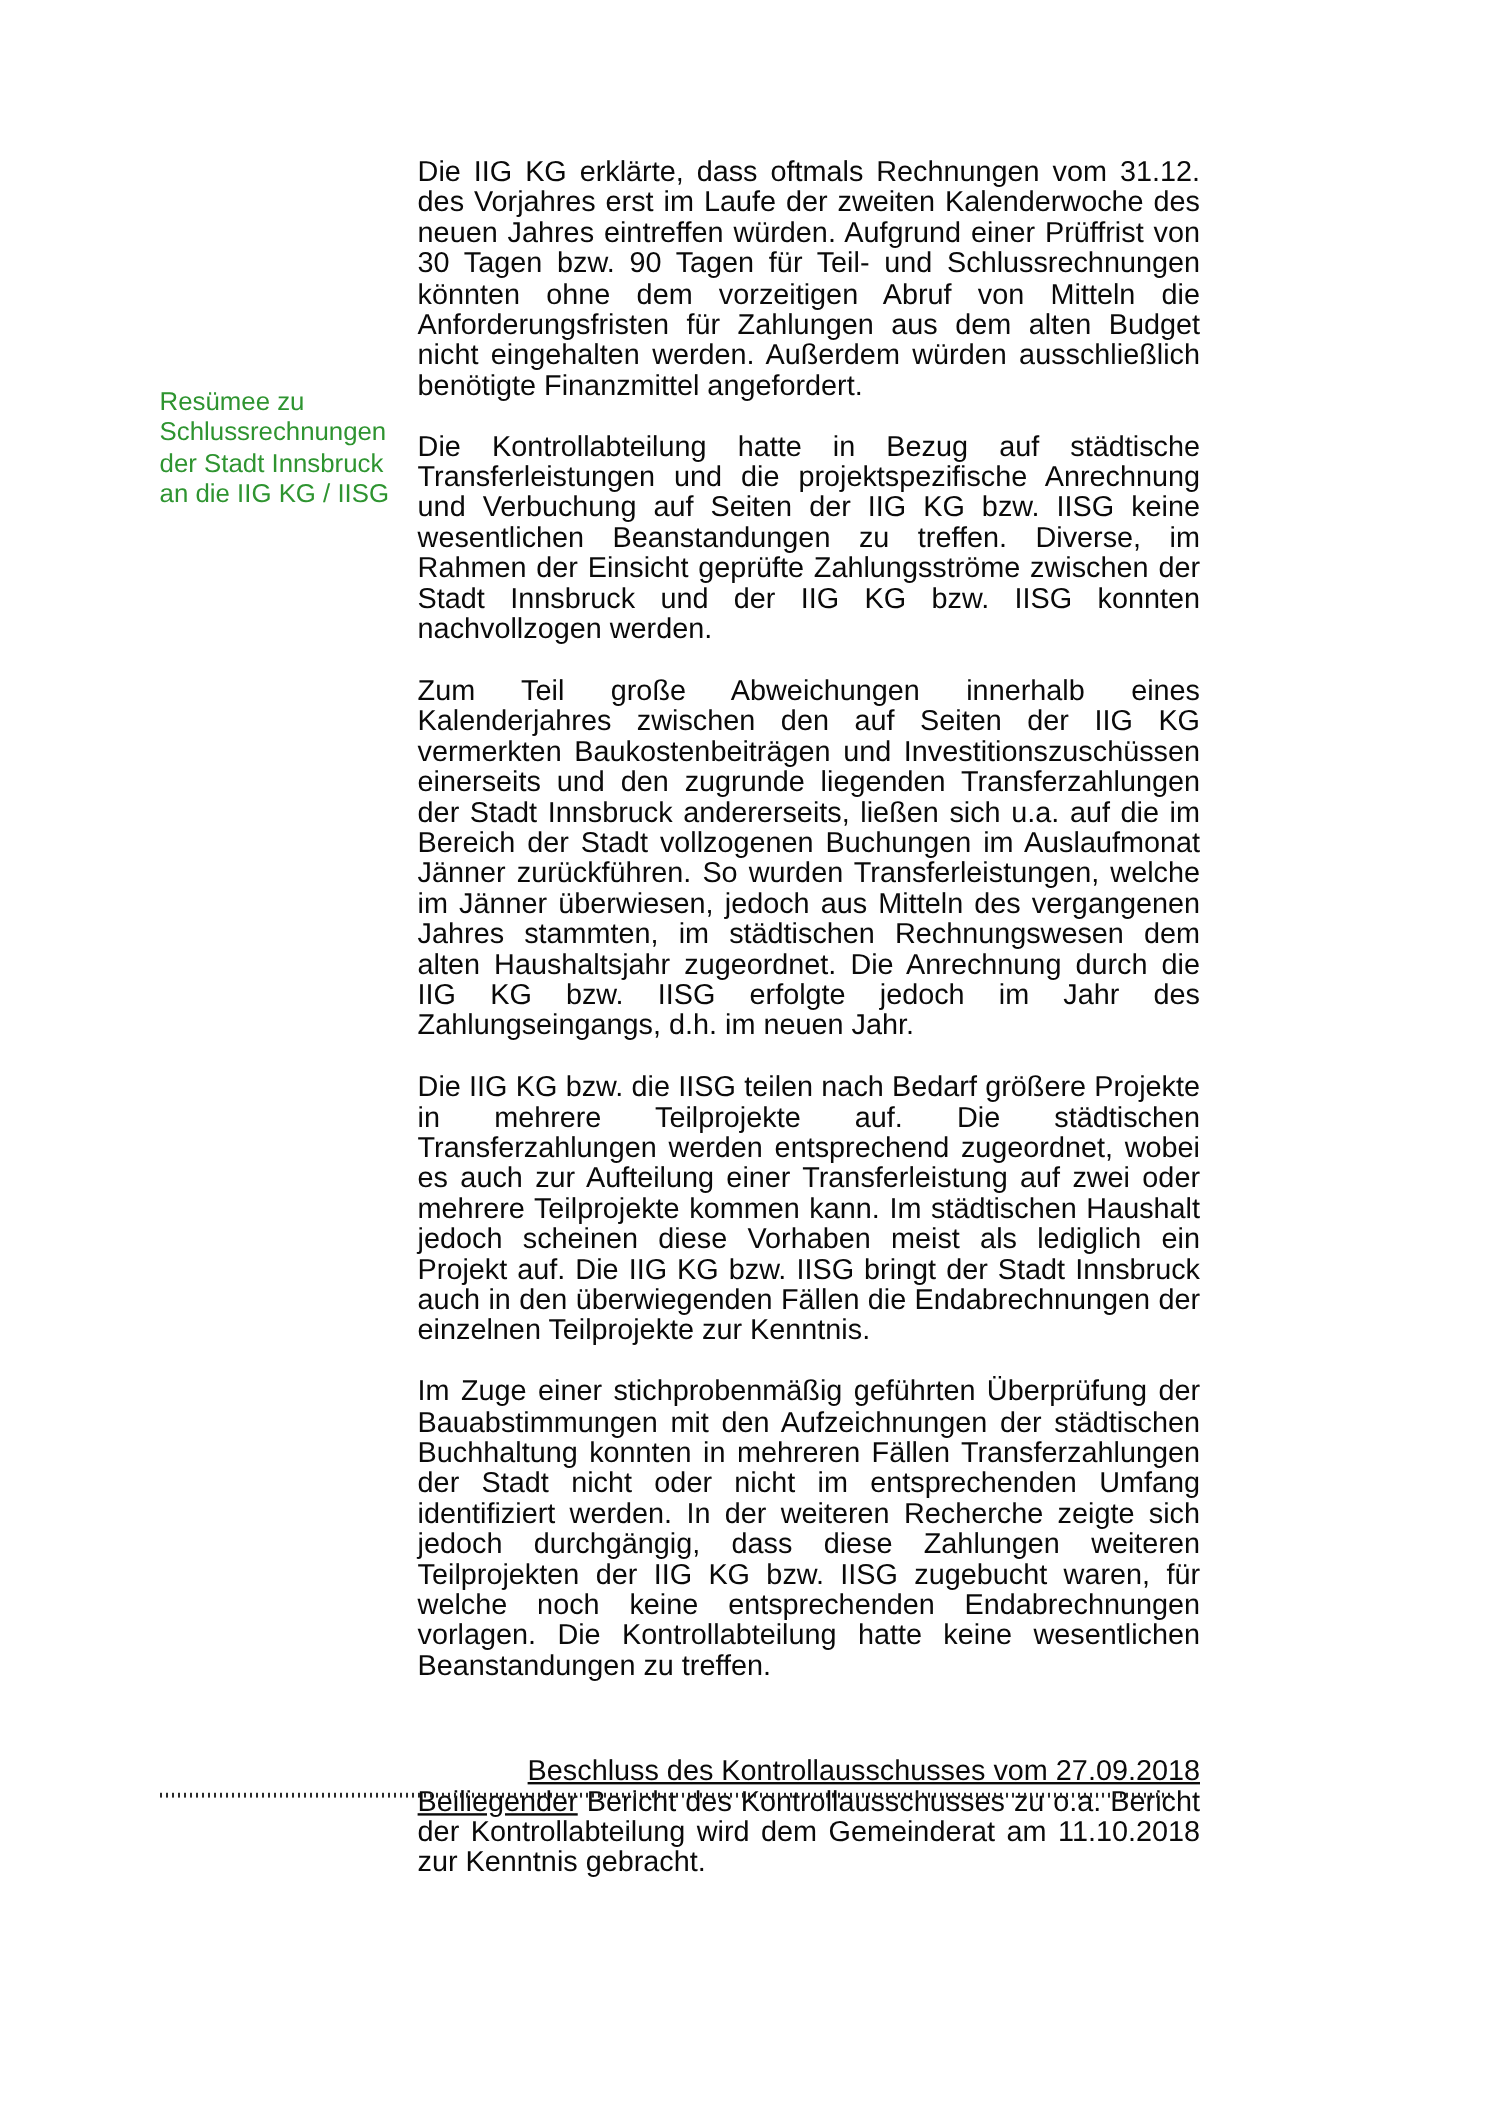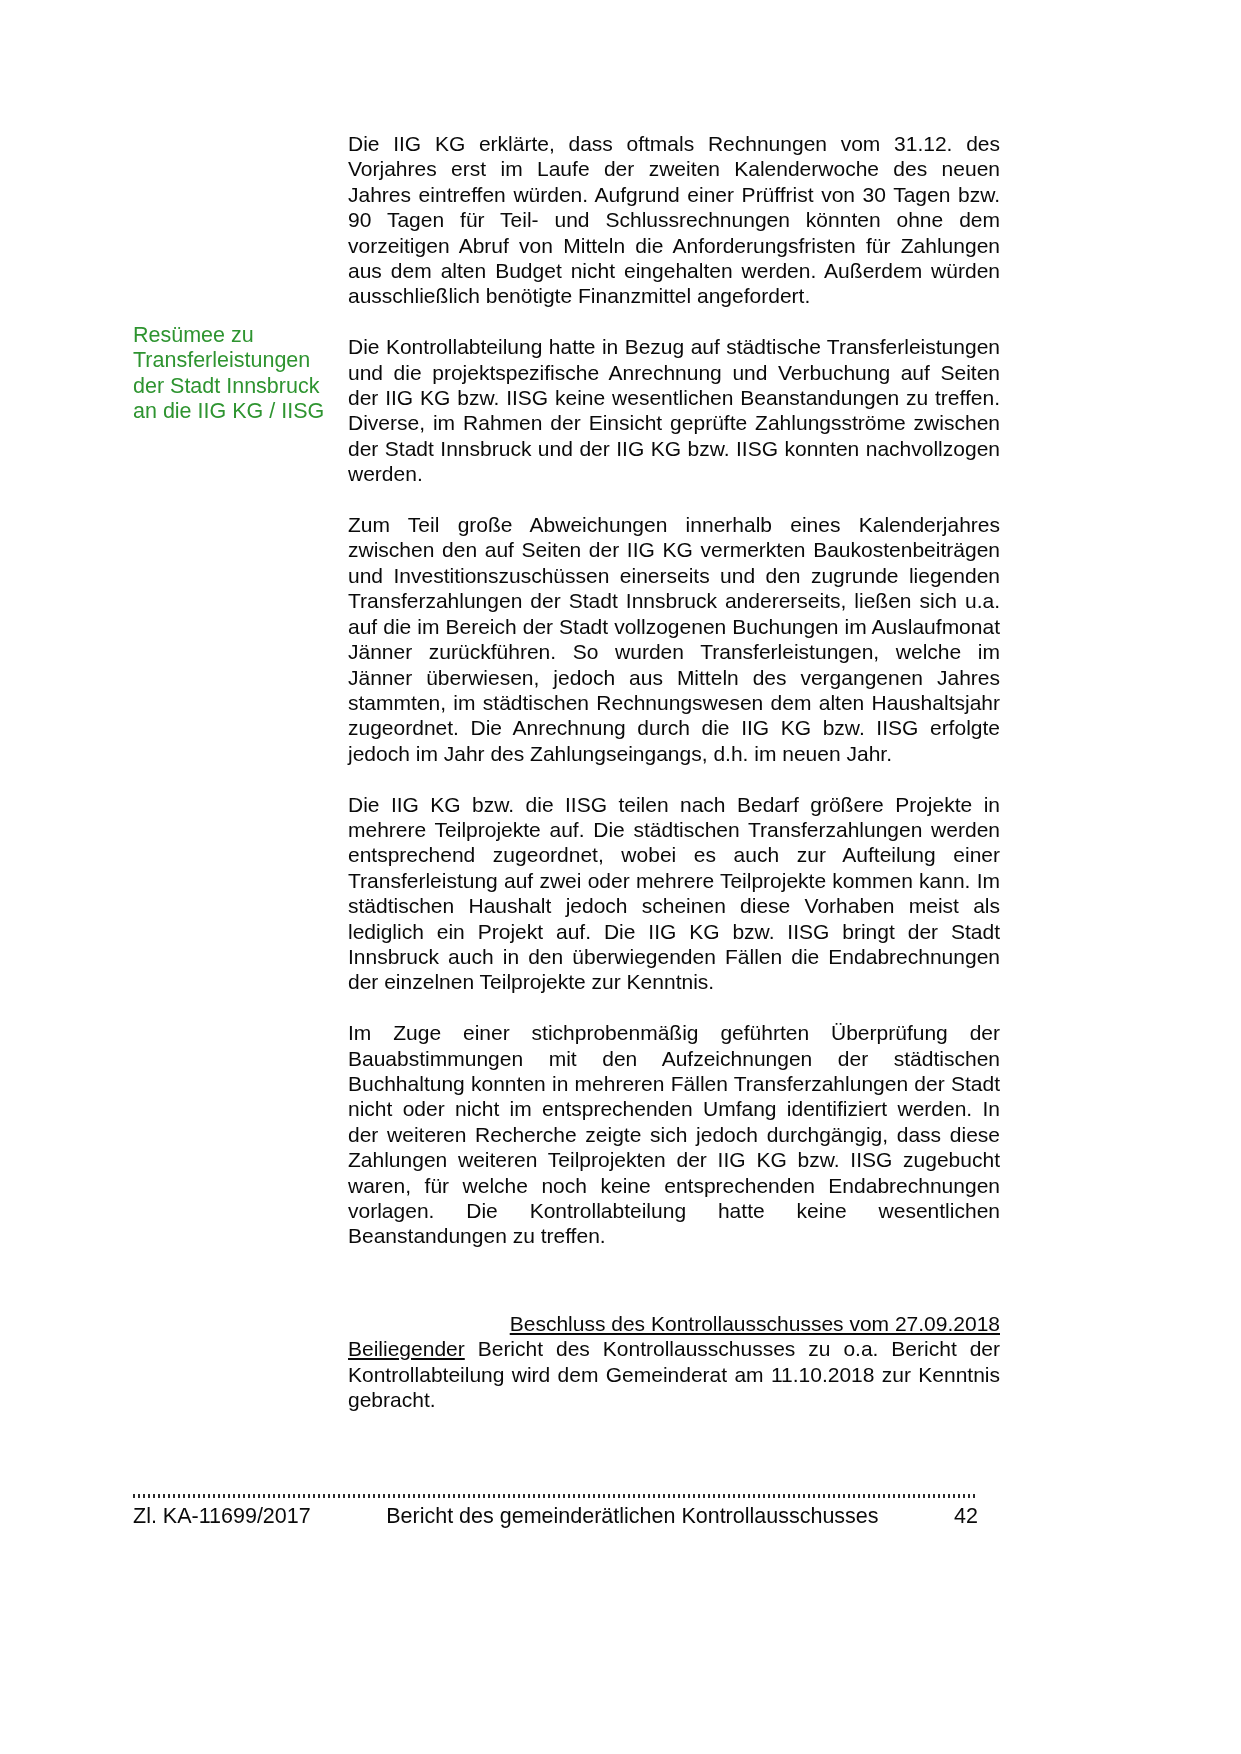--- a/index.html
+++ b/index.html
@@ -23,21 +23,21 @@
     width: 200px;
     font-size: 21.5px;
     line-height: 25.4px;
     color: #2e9430;
   }
   .body-column {
     position: absolute;
     left: 348px;
     top: 131px;
     width: 652px;
-    font-size: 21px;
+    font-size: 24px;
     line-height: 25.4px;
   }
   .para {
     margin: 0 0 25.4px 0;
     text-align: justify;
   }
   .para:last-child {
     margin-bottom: 0;
   }
   .decision-section {
@@ -75,37 +75,32 @@
   }
   .footer-ref { flex: 0 0 auto; }
   .footer-title { flex: 1 1 auto; text-align: center; }
   .footer-page { flex: 0 0 auto; }
 </style>
 </head>
 <body>
 
 <div class="page">
 
-  <aside class="margin-note">Resümee zu Transferleistungen der Stadt Innsbruck an die IIG KG / IISG</aside>
+  <aside class="margin-note">Resümee zu Schlussrechnungen der Stadt Innsbruck an die IIG KG / IISG</aside>
 
   <main class="body-column">
     <p class="para">Die IIG KG erklärte, dass oftmals Rechnungen vom 31.12. des Vorjahres erst im Laufe der zweiten Kalenderwoche des neuen Jahres eintreffen würden. Aufgrund einer Prüffrist von 30 Tagen bzw. 90 Tagen für Teil- und Schlussrechnungen könnten ohne dem vorzeitigen Abruf von Mitteln die Anforderungsfristen für Zahlungen aus dem alten Budget nicht eingehalten werden. Außerdem würden ausschließlich benötigte Finanzmittel angefordert.</p>
     <p class="para">Die Kontrollabteilung hatte in Bezug auf städtische Transferleistungen und die projektspezifische Anrechnung und Verbuchung auf Seiten der IIG KG bzw. IISG keine wesentlichen Beanstandungen zu treffen. Diverse, im Rahmen der Einsicht geprüfte Zahlungsströme zwischen der Stadt Innsbruck und der IIG KG bzw. IISG konnten nachvollzogen werden.</p>
     <p class="para">Zum Teil große Abweichungen innerhalb eines Kalenderjahres zwischen den auf Seiten der IIG KG vermerkten Baukostenbeiträgen und Investitionszuschüssen einerseits und den zugrunde liegenden Transferzahlungen der Stadt Innsbruck andererseits, ließen sich u.a. auf die im Bereich der Stadt vollzogenen Buchungen im Auslaufmonat Jänner zurückführen. So wurden Transferleistungen, welche im Jänner überwiesen, jedoch aus Mitteln des vergangenen Jahres stammten, im städtischen Rechnungswesen dem alten Haushaltsjahr zugeordnet. Die Anrechnung durch die IIG KG bzw. IISG erfolgte jedoch im Jahr des Zahlungseingangs, d.h. im neuen Jahr.</p>
     <p class="para">Die IIG KG bzw. die IISG teilen nach Bedarf größere Projekte in mehrere Teilprojekte auf. Die städtischen Transferzahlungen werden entsprechend zugeordnet, wobei es auch zur Aufteilung einer Transferleistung auf zwei oder mehrere Teilprojekte kommen kann. Im städtischen Haushalt jedoch scheinen diese Vorhaben meist als lediglich ein Projekt auf. Die IIG KG bzw. IISG bringt der Stadt Innsbruck auch in den überwiegenden Fällen die Endabrechnungen der einzelnen Teilprojekte zur Kenntnis.</p>
     <p class="para">Im Zuge einer stichprobenmäßig geführten Überprüfung der Bauabstimmungen mit den Aufzeichnungen der städtischen Buchhaltung konnten in mehreren Fällen Transferzahlungen der Stadt nicht oder nicht im entsprechenden Umfang identifiziert werden. In der weiteren Recherche zeigte sich jedoch durchgängig, dass diese Zahlungen weiteren Teilprojekten der IIG KG bzw. IISG zugebucht waren, für welche noch keine entsprechenden Endabrechnungen vorlagen. Die Kontrollabteilung hatte keine wesentlichen Beanstandungen zu treffen.</p>
 
     <section class="decision-section">
       <p class="decision-heading">Beschluss des Kontrollausschusses vom 27.09.2018</p>
       <p class="decision-body"><span class="underline">Beiliegender</span><span> Bericht des Kontrollausschusses zu o.a. Bericht der Kontrollabteilung wird dem Gemeinderat am 11.10.2018 zur Kenntnis gebracht.</span></p>
     </section>
   </main>
 
   <footer class="page-footer">
     <div class="dotted-rule"></div>
-    <div class="footer-row">
-      <span class="footer-ref">Zl. KA-11699/2017</span>
-      <span class="footer-title">Bericht des gemeinderätlichen Kontrollausschusses</span>
-      <span class="footer-page">42</span>
-    </div>
   </footer>
 
 </div>
 
 </body></html>

